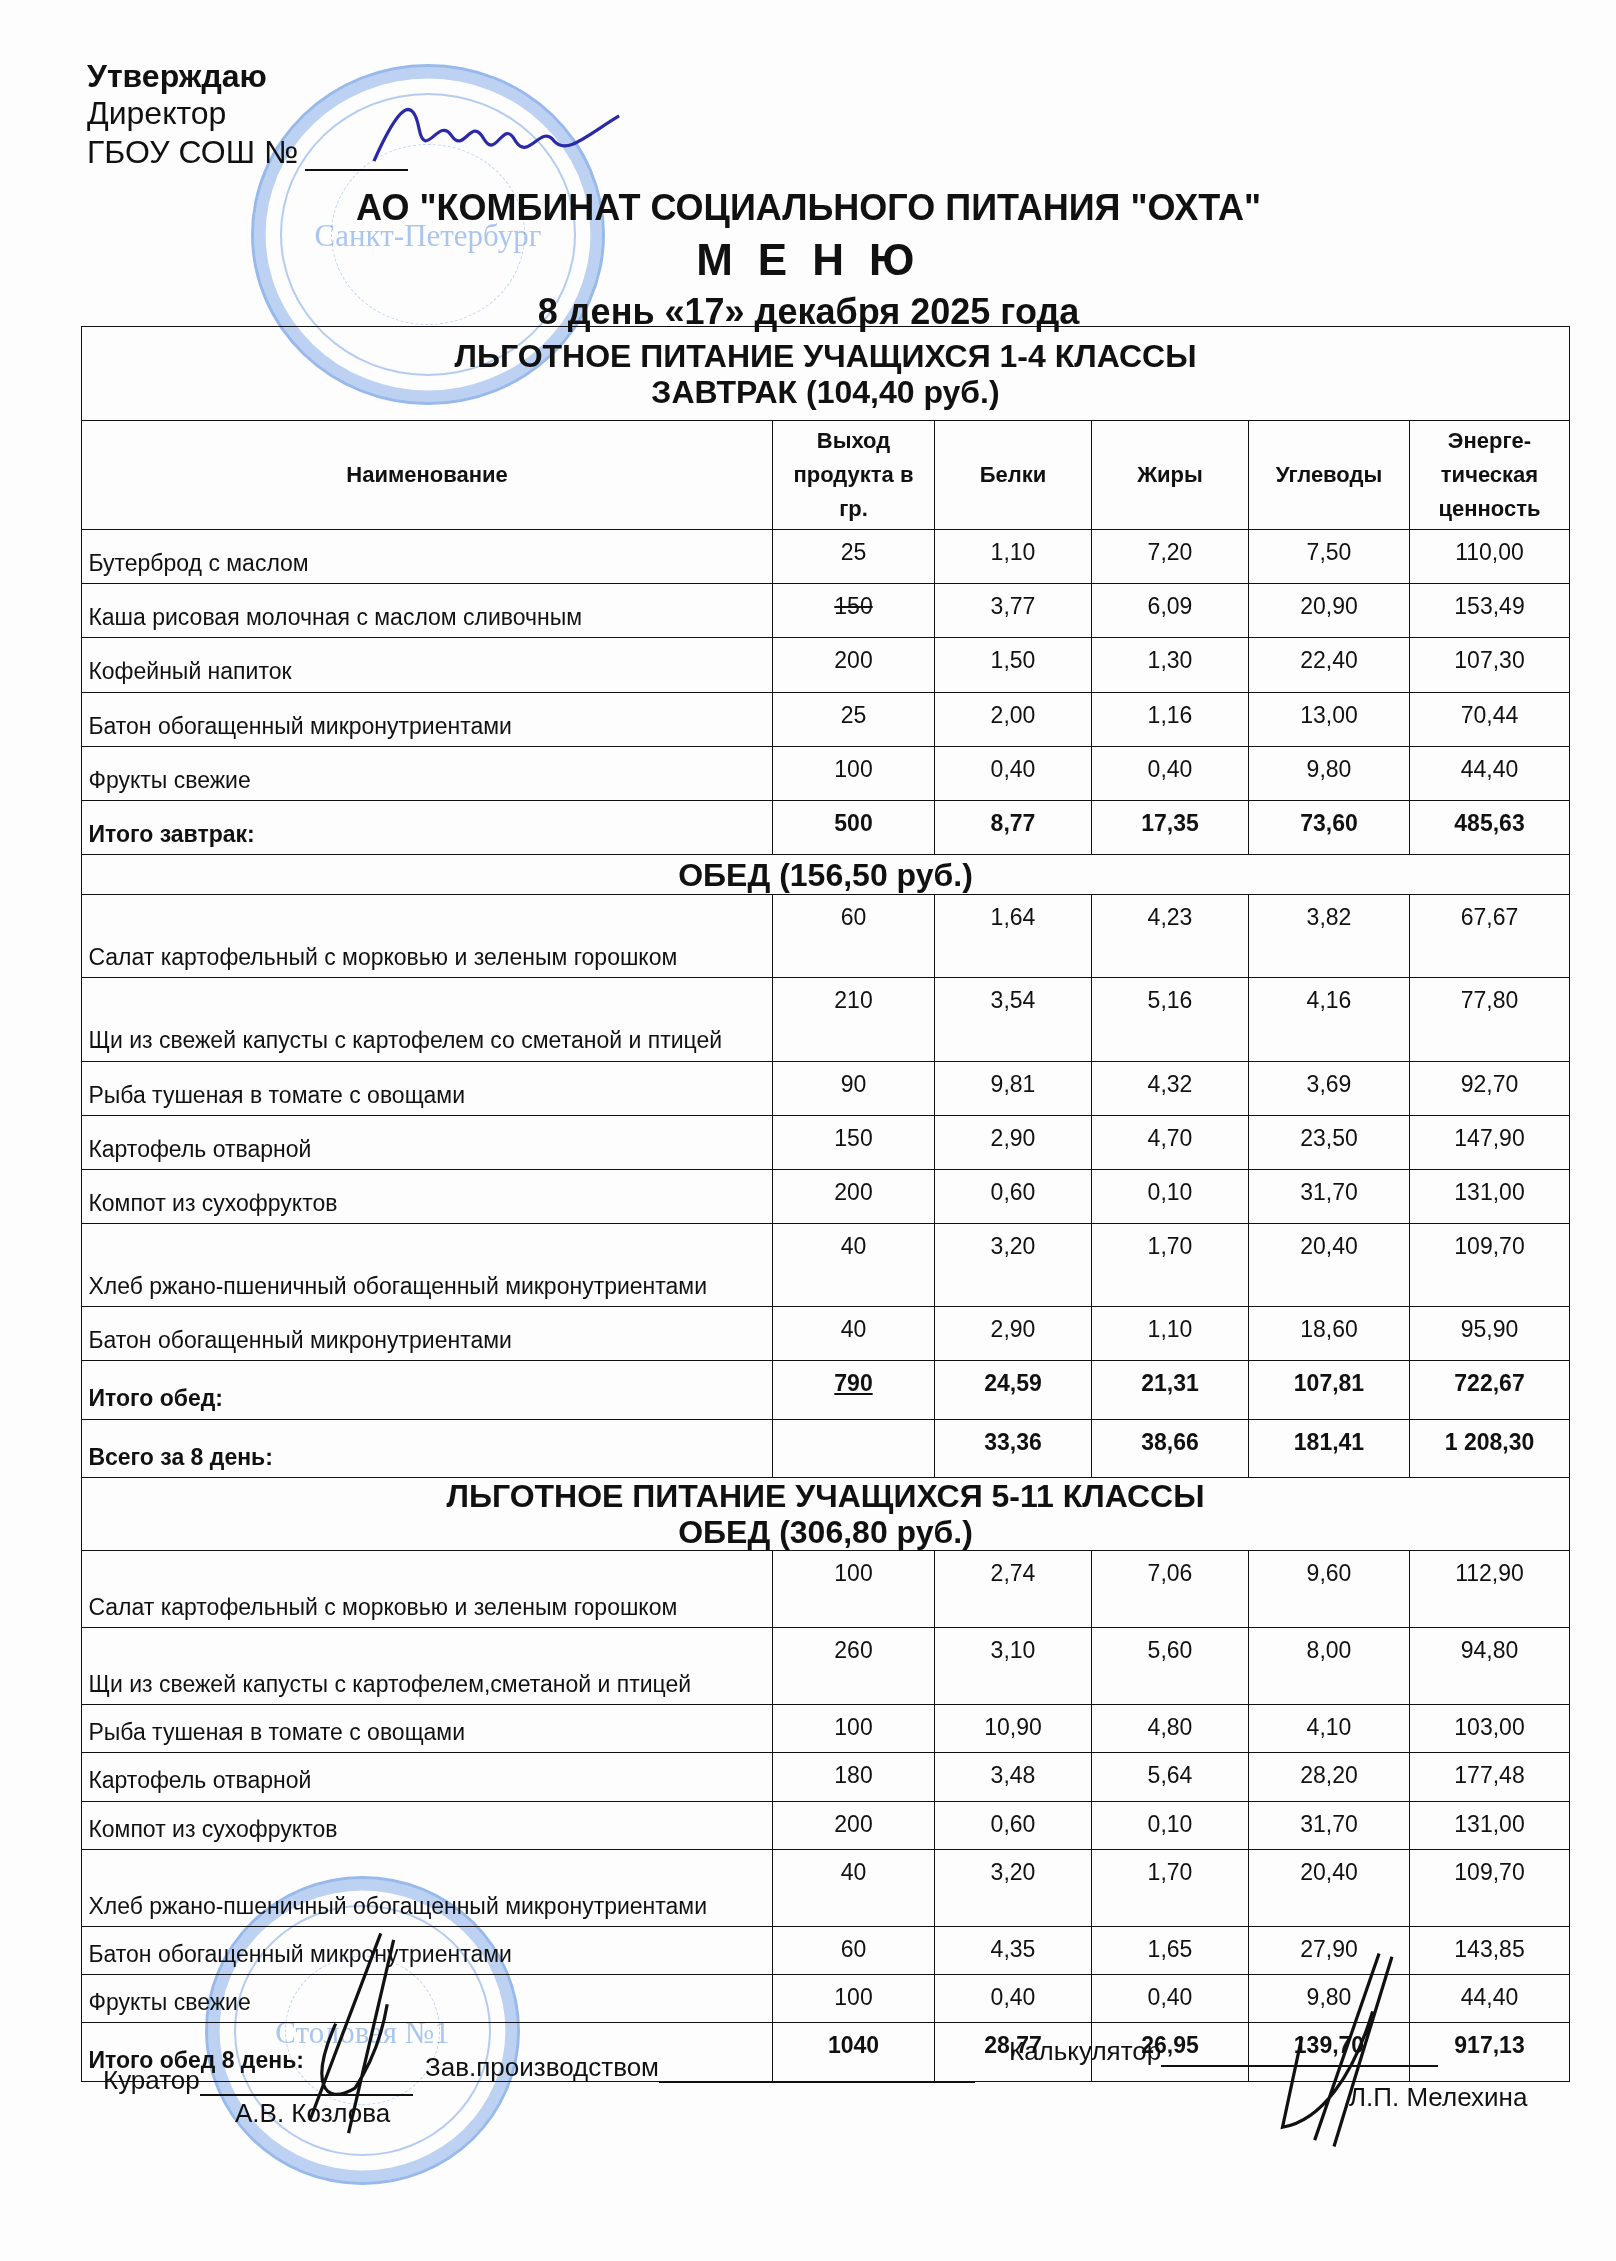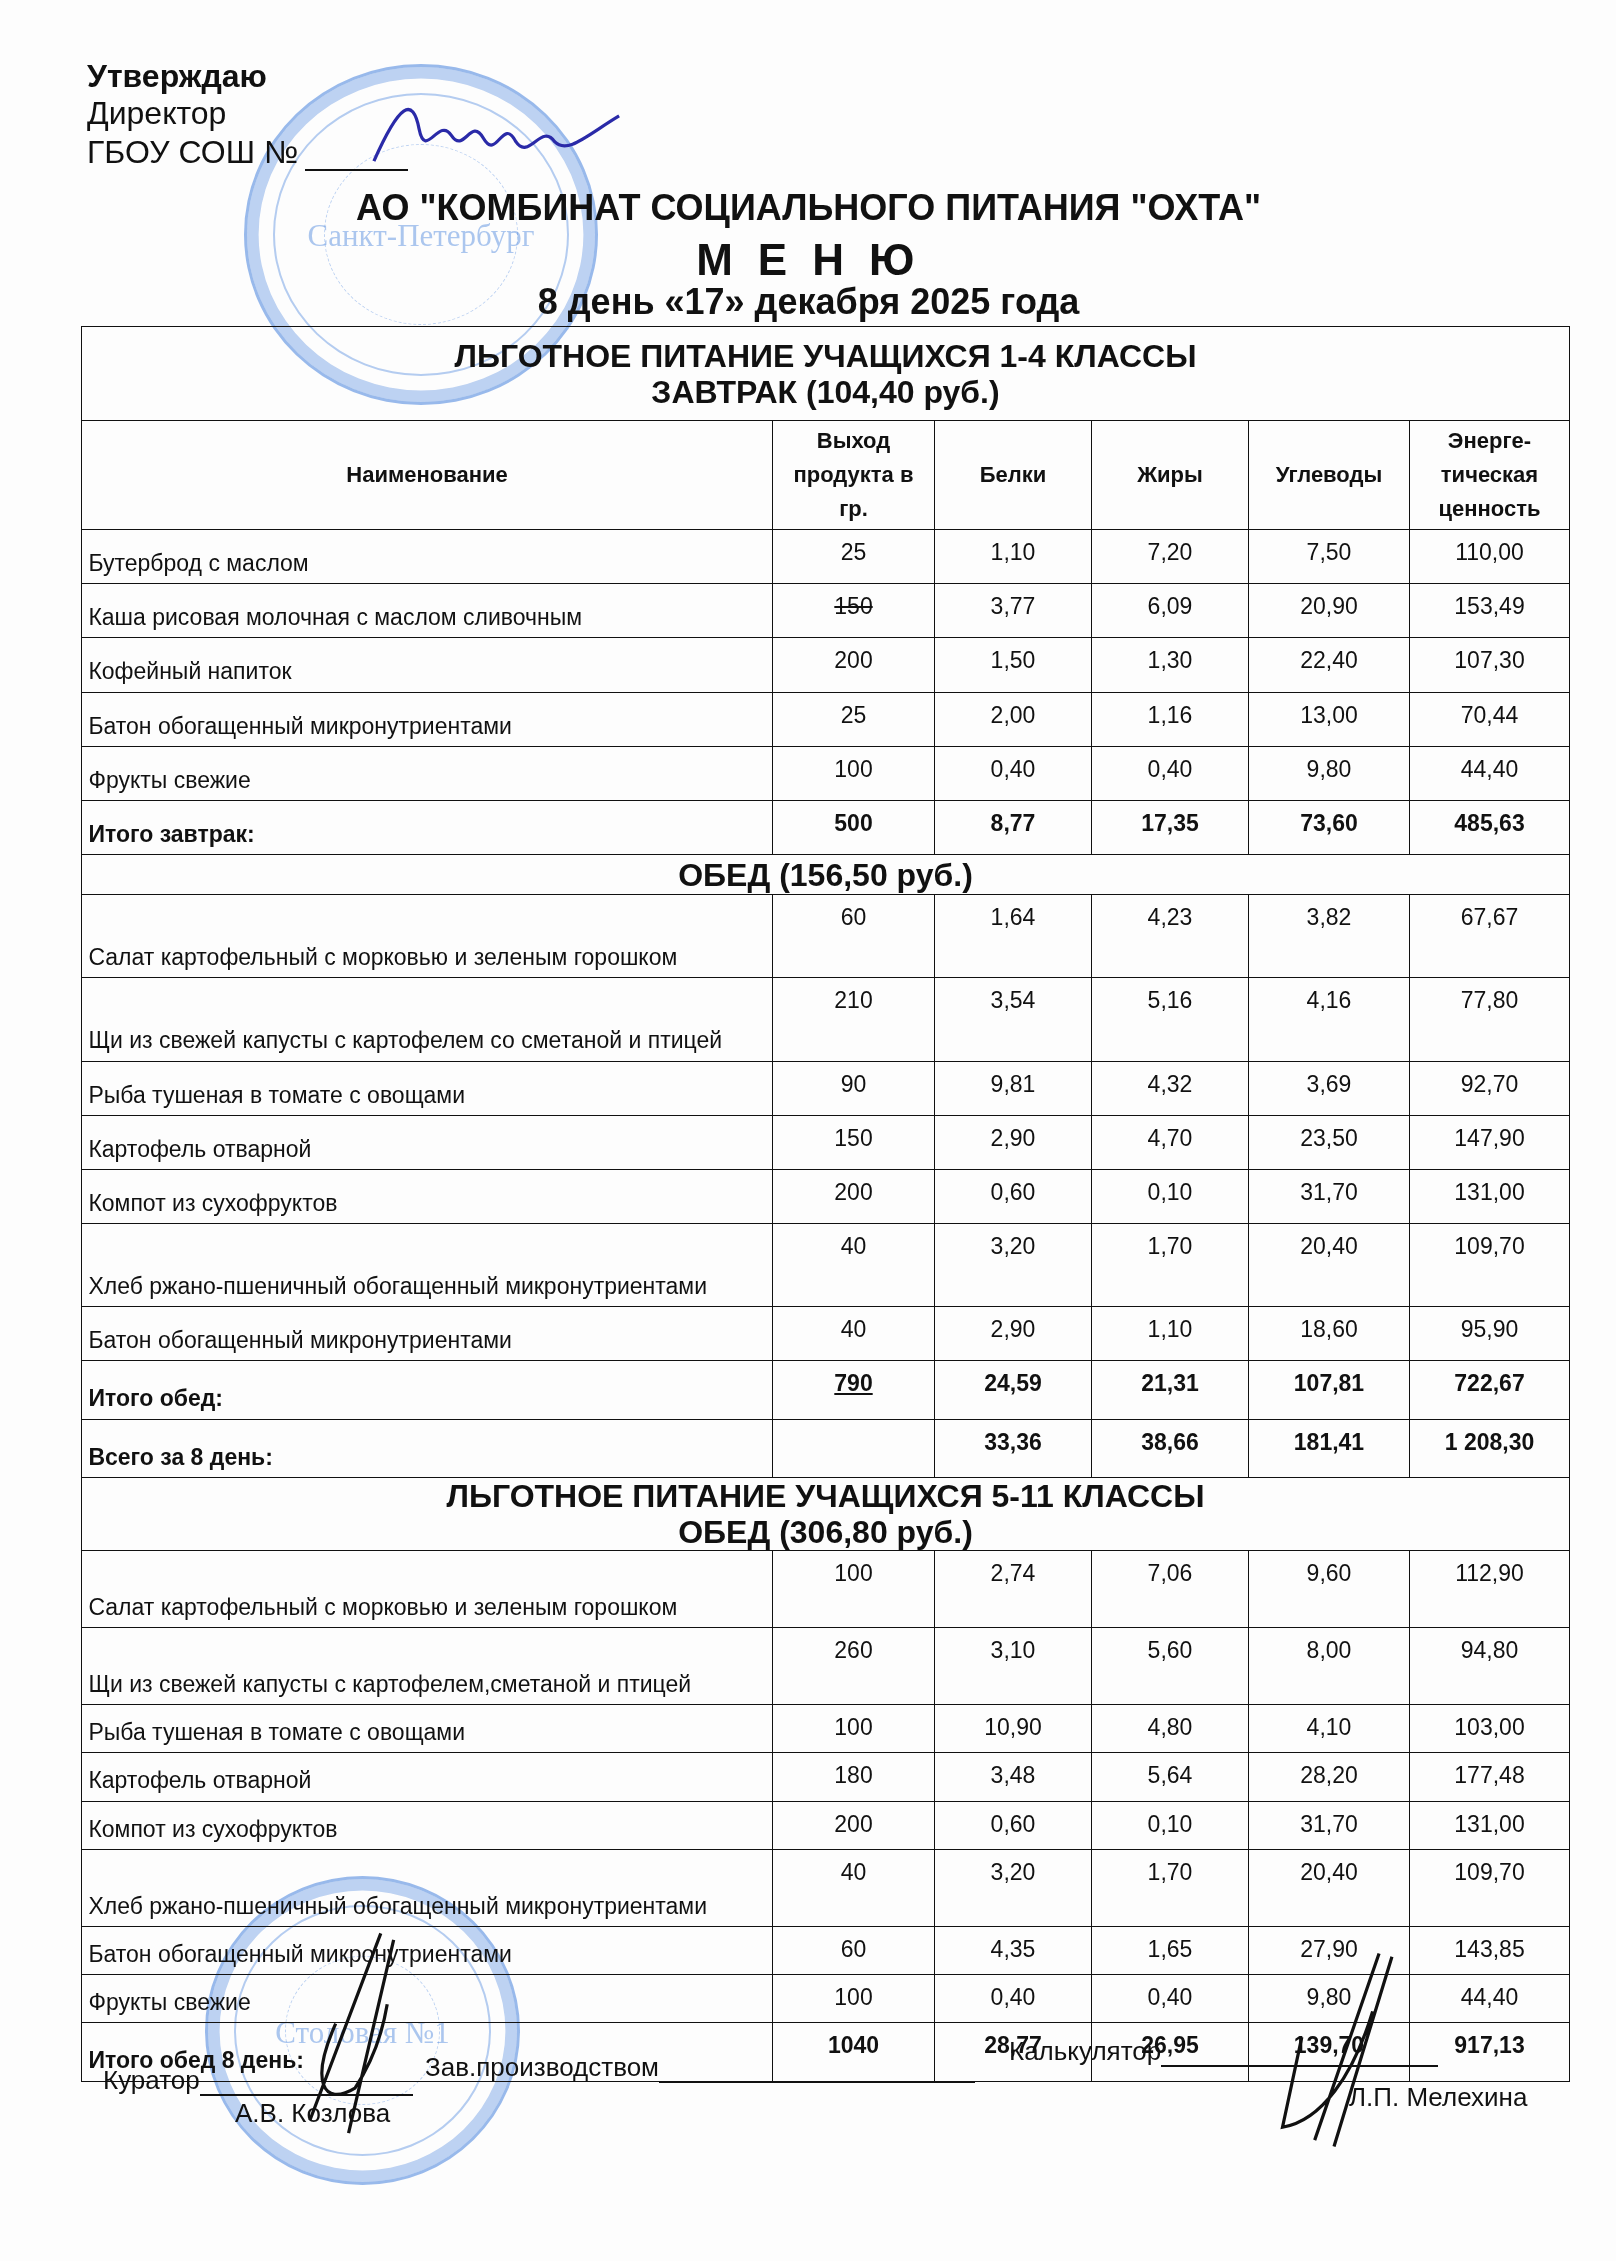--- a/index.html
+++ b/index.html
@@ -12,38 +12,38 @@
   .stamp .core { position:absolute; inset:77px; border-radius:50%; border:1.9px dashed rgba(70,130,220,0.35); }
   .stamp .stxt { position:absolute; left:0; right:0; top:45%; text-align:center;
                  font-family:"Liberation Serif", serif; color:rgba(70,130,220,0.45); font-size:31px; }
   .sig { position:absolute; pointer-events:none; }
   .approve { position:absolute; left:87px; top:58px; font-size:32px; line-height:37px; }
   .approve .b { font-weight:bold; }
   .approve .line { display:inline-block; width:103px; border-bottom:2.6px solid #111; margin-left:6.4px; vertical-align:bottom; }
   .titles { position:absolute; left:0; width:1617px; text-align:center; font-weight:bold; }
   .t1 { top:187px; font-size:36px; left:116px; }
   .t2 { top:235px; font-size:44px; letter-spacing:6.4px; left:84px; }
-  .t3 { top:281px; font-size:36px; left:58px; }
+  .t3 { top:291px; font-size:36px; left:58px; }
   table { position:absolute; left:81px; top:326px; width:1488px; border-collapse:collapse; table-layout:fixed; }
   td, th { border:1.9px solid #111; padding:0 6.4px; font-size:23px; }
   th { font-weight:bold; font-size:22px; text-align:center; line-height:34px; }
   td.num { text-align:center; vertical-align:top; padding-top:9px; }
   td.name { vertical-align:bottom; padding-bottom:5.2px; line-height:30px; }
   .sec td { text-align:center; font-weight:bold; font-size:32px; line-height:36px; }
   .tot td { font-weight:bold; }
   .strike { text-decoration:line-through; }
   .under { text-decoration:underline; }
   .footer { position:absolute; top:2063px; left:90px; font-size:26px; }
   .footer .f { position:absolute; white-space:nowrap; }
   .uline { display:inline-block; border-bottom:2.6px solid #111; vertical-align:bottom; }
 </style>
 </head>
 <body>
 
-<div class="stamp" style="left:244px; top:64px; width:348px; height:335px;">
+<div class="stamp" style="left:251px; top:64px; width:348px; height:335px;">
   <div class="ring"></div>
     <div class="core"></div>
   <div class="stxt">Санкт-Петербург</div>
 </div>
 <div class="stamp" style="left:205px; top:1876px; width:309px; height:303px;">
   <div class="ring"></div>
     <div class="core"></div>
   <div class="stxt">Столовая №1</div>
 </div>
 

